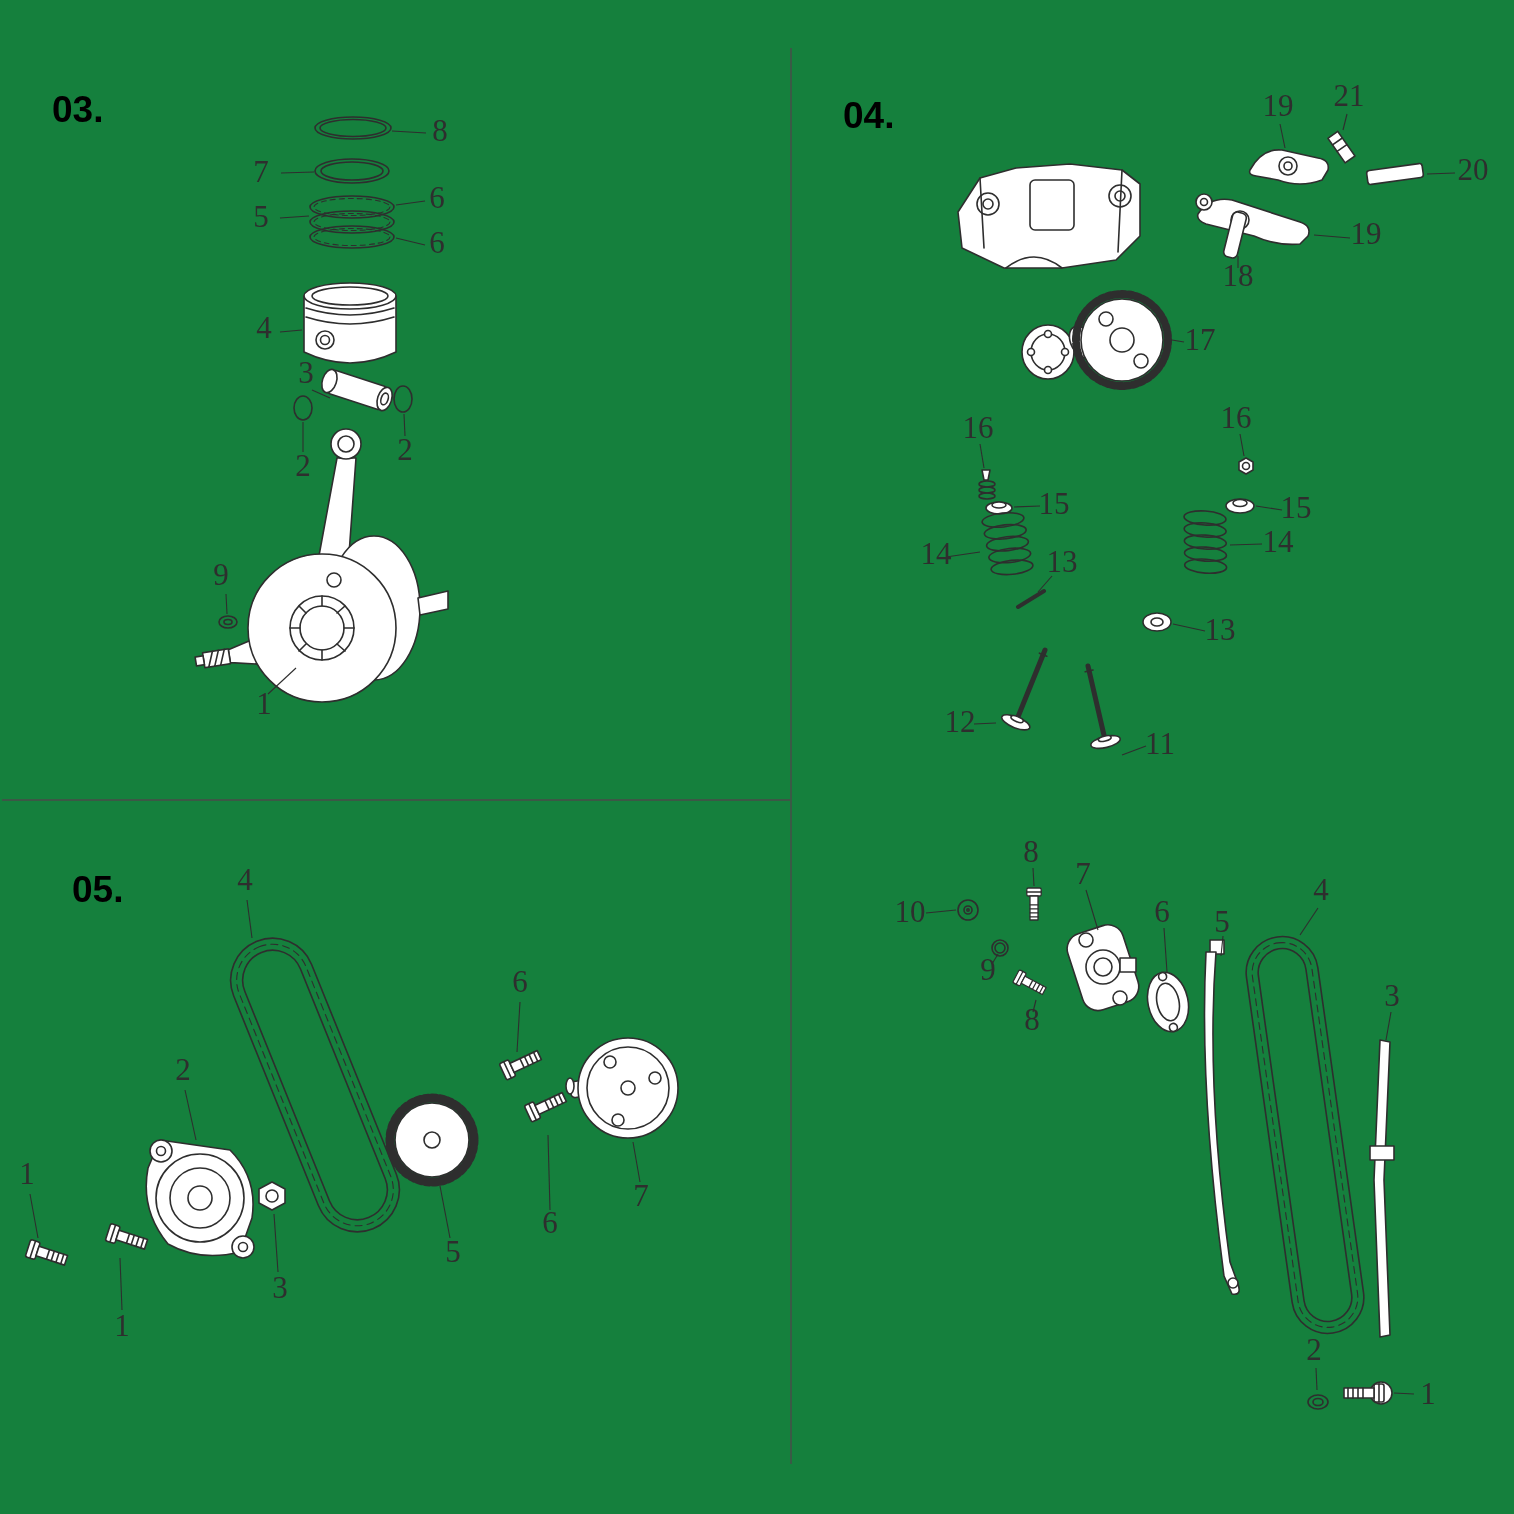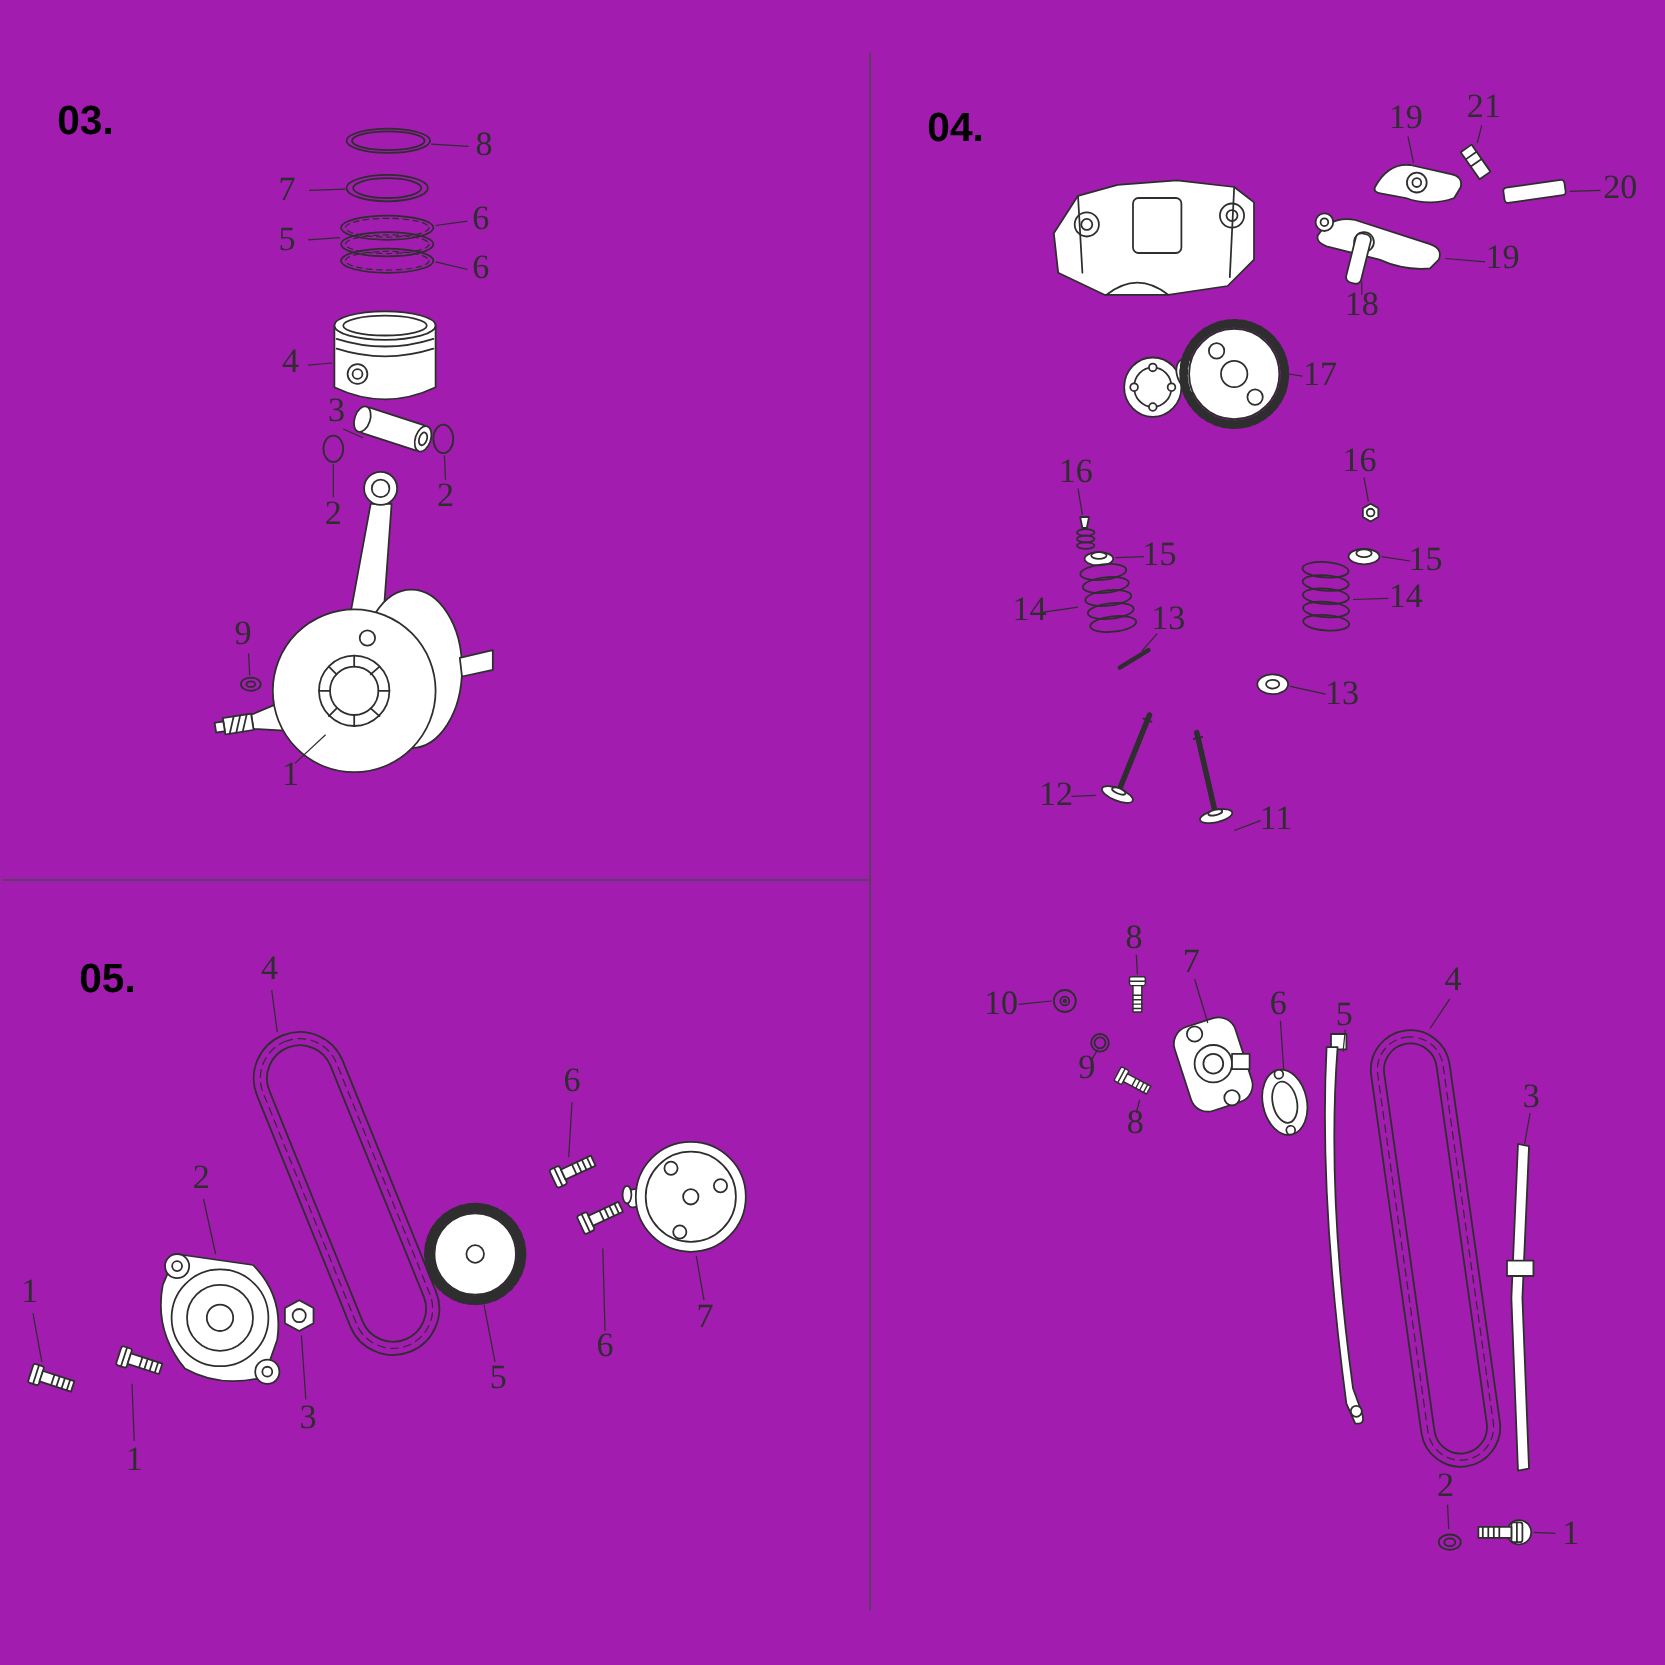--- a/index.html
+++ b/index.html
@@ -1,16 +1,16 @@
 <!DOCTYPE html>
 <html><head>
 <meta charset="utf-8">
 <style>
   html,body{margin:0;padding:0;background:#fff;}
-  .canvas{position:relative;width:1514px;height:1514px;background:#a21caf;overflow:hidden;}
+  .canvas{position:relative;width:1514px;height:1514px;background:#15803d;overflow:hidden;}
   svg{display:block;}
   .part{stroke:#2e2e2e;stroke-width:1.6;fill:none;stroke-linecap:round;stroke-linejoin:round;}
   .solid{fill:#fff;}
   .ldr{stroke:#2e2e2e;stroke-width:1.1;fill:none;}
   .divider{stroke:#4a4a4a;stroke-width:1.4;}
   .lbl{font-family:"Liberation Serif",serif;font-size:31px;fill:#2e2e2e;stroke:none;}
   .sec-title{font-family:"Liberation Sans",sans-serif;font-size:37px;font-weight:700;fill:#000;stroke:none;}
 </style>
 </head>
 <body>

